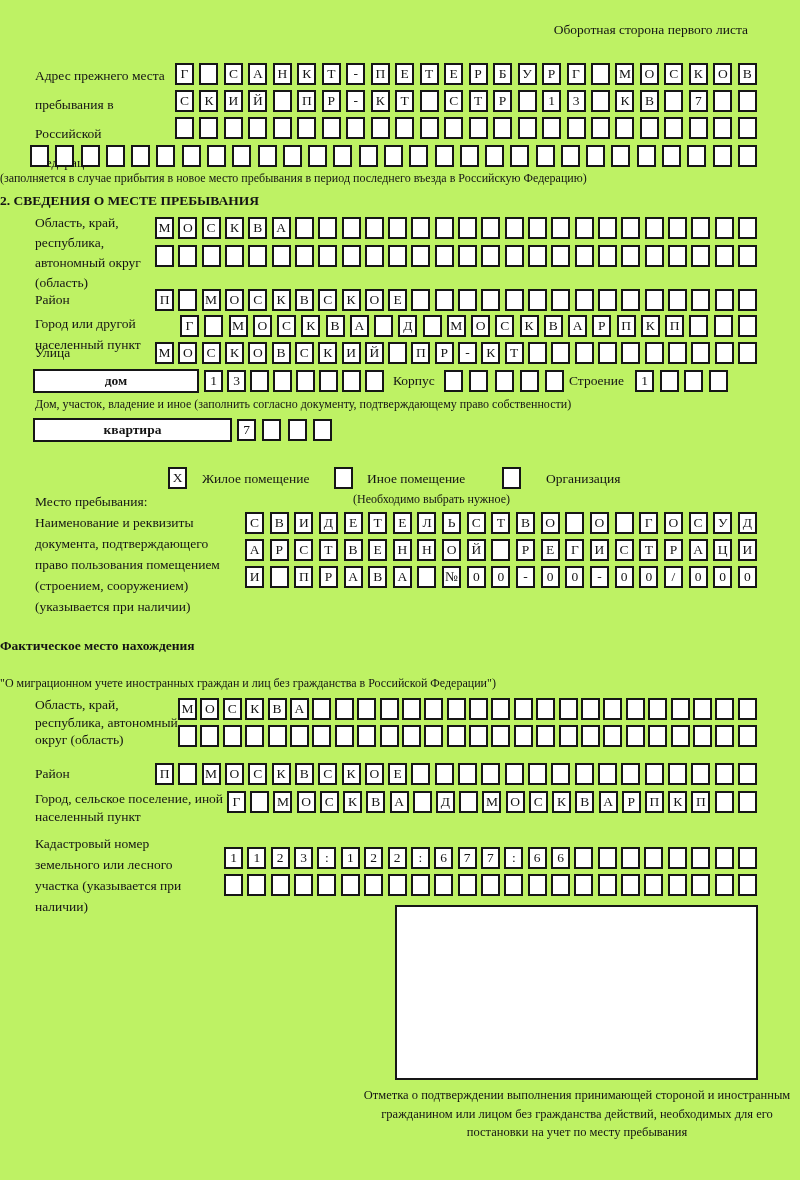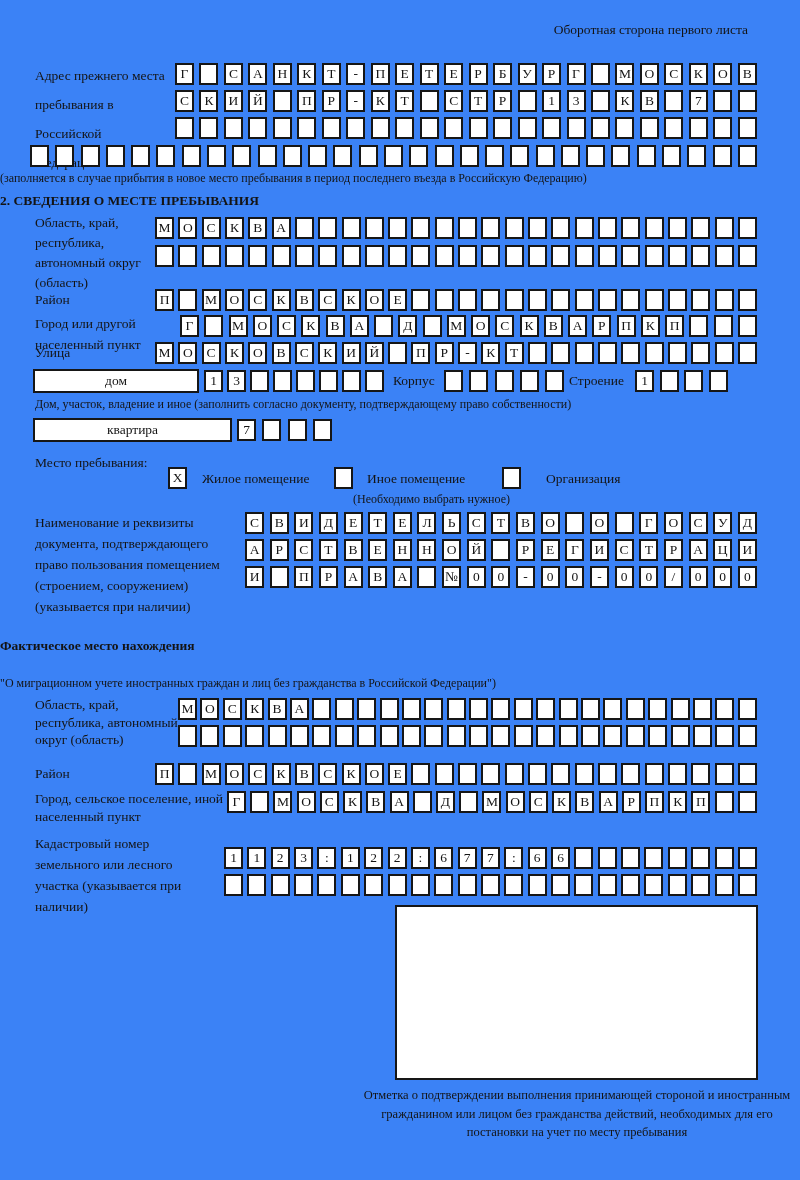--- a/index.html
+++ b/index.html
@@ -1,33 +1,33 @@
 <!DOCTYPE html>
 <html><head>
 <meta charset="utf-8">
 <style>
   html,body{margin:0;padding:0;background:#ffffff;}
   #page{
-    position:relative;width:800px;height:1180px;background:#3b82f6;
+    position:relative;width:800px;height:1180px;background:#bef264;
     font-family:"Liberation Serif", serif;color:#141414;overflow:hidden;
   }
   .lbl{position:absolute;font-size:13.5px;line-height:20px;}
   .caption{position:absolute;font-size:12px;line-height:15px;}
   .center{left:0;width:800px;}
   .bold{font-weight:bold;}
   .cellrow{position:absolute;display:flex;justify-content:space-between;height:22px;}
   .cell{
     box-sizing:border-box;flex:none;width:19px;height:22px;border:2px solid #161616;
     display:flex;align-items:center;justify-content:center;
     font-size:13.5px;line-height:1;background:#fff;
   }
   .xcell{position:absolute;}
   .wbox{
     position:absolute;box-sizing:border-box;height:24px;border:2px solid #161616;
-    display:flex;align-items:center;justify-content:center;font-size:13.5px;background:#fff;
+    display:flex;align-items:center;justify-content:center;font-size:13.5px;background:#fff;font-weight:bold;
   }
   .bigbox{position:absolute;box-sizing:border-box;border:2px solid #161616;background:#fff;}
 </style>
 </head>
 <body>
 
 <div id="page">
 
   <div class="lbl" style="top:20px;right:52px;">Оборотная сторона первого листа</div>
 
@@ -320,21 +320,21 @@
   <div class="caption" style="left:35px;top:397px;">Дом, участок, владение и иное (заполнить согласно документу, подтверждающему право собственности)</div>
 
   <div class="wbox" style="left:33px;top:418px;width:199px;">квартира</div>
   <div class="cellrow" style="left:237px;top:419px;width:95px;">
       <span class="cell">7</span>
       <span class="cell"></span>
       <span class="cell"></span>
       <span class="cell"></span>
     </div>
 
-  <div class="lbl" style="left:35px;top:453px;text-align:center;">Место пребывания:</div>
+  <div class="lbl" style="left:35px;top:492px;text-align:center;">Место пребывания:</div>
   <div class="cell xcell" style="left:168px;top:467px;">X</div>
   <div class="lbl" style="left:202px;top:469px;">Жилое помещение</div>
   <div class="cell xcell" style="left:334px;top:467px;"></div>
   <div class="lbl" style="left:367px;top:469px;">Иное помещение</div>
   <div class="cell xcell" style="left:502px;top:467px;"></div>
   <div class="lbl" style="left:546px;top:469px;">Организация</div>
   <div class="caption" style="left:160px;top:492px;width:350px;text-align:right;">(Необходимо выбрать нужное)</div>
 
   <div class="lbl" style="left:35px;top:512px;width:205px;line-height:21px;">Наименование и реквизиты документа, подтверждающего право пользования помещением (строением, сооружением) (указывается при наличии)</div>
   <div class="cellrow" style="left:245px;top:512px;width:512px;">

